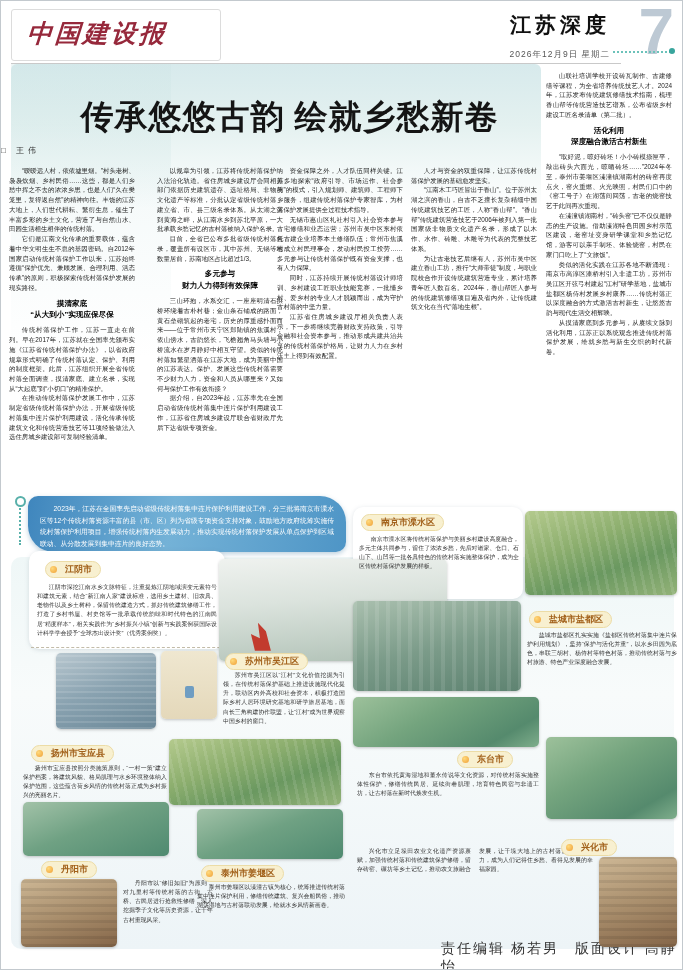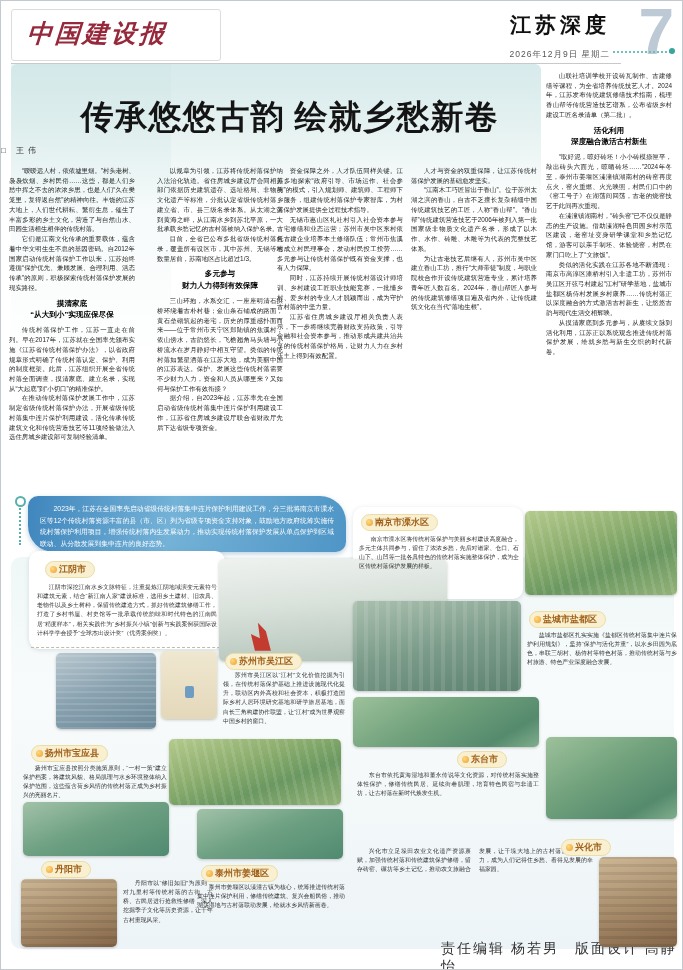--- a/index.html
+++ b/index.html
@@ -44,21 +44,21 @@
                border-radius:50%;background:#fff;}
   .banner{position:absolute;left:27px;top:495px;width:318px;height:56px;box-sizing:border-box;
           border-radius:10px 26px 10px 26px;padding:7px 12px 6px 12px;
           background:linear-gradient(100deg,#3f86bd 0%,#74b2d7 45%,#4e95c6 100%);
           color:#fff;font-size:6.8px;line-height:1.72;text-align:justify;text-indent:2em;
           box-shadow:0 2px 5px rgba(60,120,160,.35);}
   
   .bottom-bg{position:absolute;left:10px;top:556px;width:663px;height:392px;border-radius:10px;
           background:linear-gradient(180deg,#eff7f7,#f8fbfb 35%,#edf4f7);}
   .card{position:absolute;background:#fff;border-radius:10px;box-shadow:0 1px 4px rgba(120,140,150,.25);}
-  .city-label{position:absolute;display:inline-flex;align-items:center;gap:2px;background:#f8f0d0;
+  .city-label{position:absolute;display:inline-flex;align-items:center;gap:8px;background:#f8f0d0;
           border:1px solid #ecdca6;border-radius:9px;padding:1px 8px 1px 4px;font-size:9px;
           font-weight:bold;color:#a2611b;white-space:nowrap;z-index:3;}
   .dot{width:7px;height:7px;border-radius:50%;background:radial-gradient(circle at 35% 35%,#ffd97a,#ef9f38);}
   .city-text{position:absolute;font-size:5.9px;line-height:1.55;text-align:justify;color:#333;
           overflow:hidden;z-index:2;}
   .city-text.ind{text-indent:2em;}
   .dashline{position:absolute;border-top:1px dashed #c2bba8;}
   .photo{position:absolute;border-radius:5px;box-shadow:0 1px 3px rgba(0,0,0,.22);z-index:1;}
   .ph-white{background:linear-gradient(175deg,#eff2ef 0%,#dbe3dd 40%,#c4d1c8 72%,#afc0b5 100%);}
   .ph-white:after{content:"";position:absolute;left:14%;bottom:10%;width:20px;height:28px;

